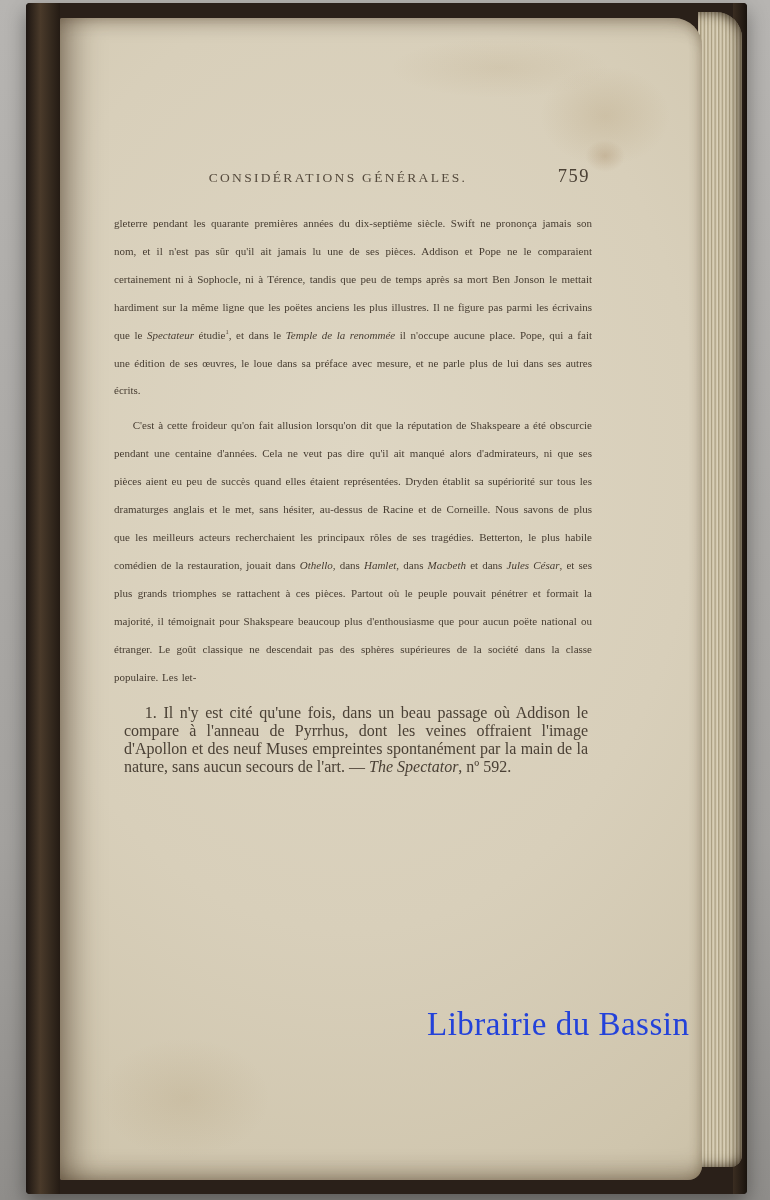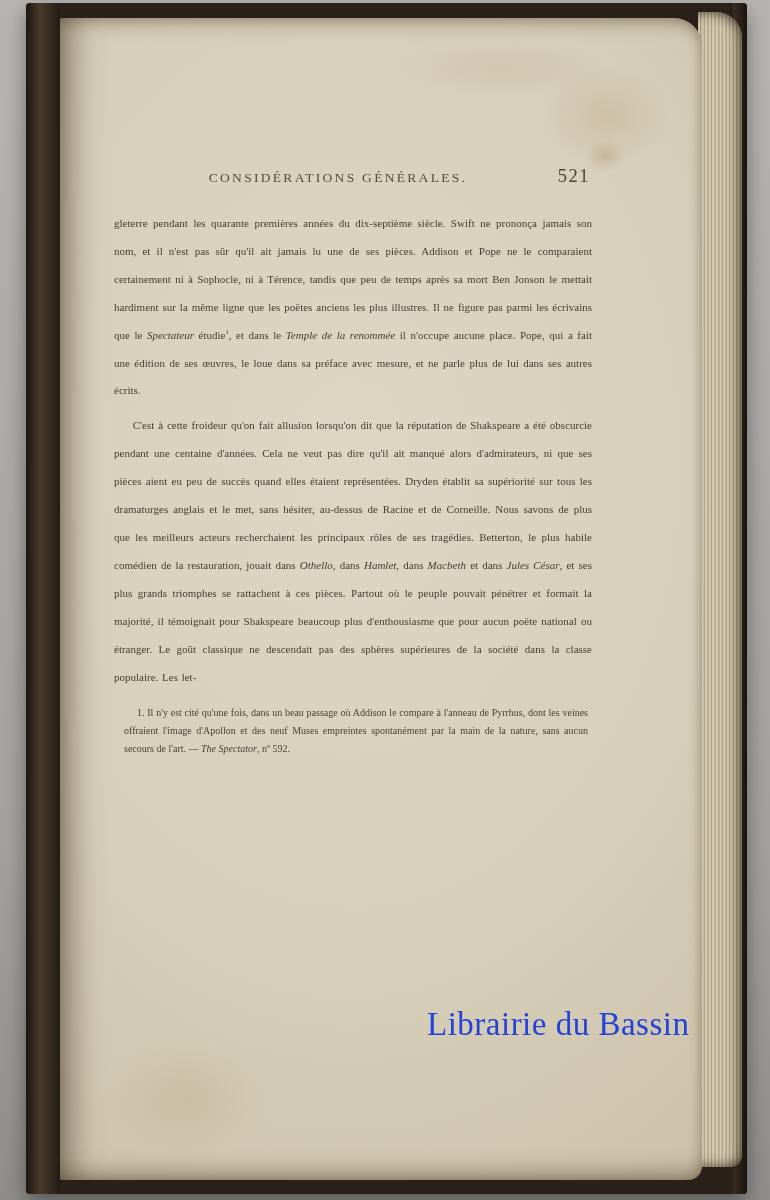--- a/index.html
+++ b/index.html
@@ -59,21 +59,21 @@
   }
   .page-number{
     position:absolute;right:2px;top:-4px;font-size:18.5px;letter-spacing:1.5px;color:#4c4236;
   }
   .para{
     margin:0;font-size:11px;line-height:27.9px;text-align:justify;
     word-spacing:1px;
   }
   .para.indented{margin-top:7px;text-indent:1.7em;}
   .footnote{
-    margin-top:13px;font-size:10px;line-height:17.7px;text-align:justify;
+    margin-top:13px;font-size:16px;line-height:17.7px;text-align:justify;
     text-indent:1.3em;padding:0 4px 0 10px;color:#4a4035;
   }
   .it{font-style:italic;}
   .sup{font-size:.58em;vertical-align:super;line-height:0;}
 
   .watermark{
     position:absolute;left:427px;top:1006px;
     font-family:Liberation Serif, serif;
     font-size:33px;font-weight:500;letter-spacing:.5px;color:#2342da;
     white-space:nowrap;
@@ -90,21 +90,21 @@
 
     <div class="page">
       <div class="stain s1"></div>
       <div class="stain s2"></div>
       <div class="stain s3"></div>
       <div class="stain s4"></div>
 
       <div class="content">
         <div class="running-header">
           <span class="header-title">CONSIDÉRATIONS GÉNÉRALES.</span>
-          <span class="page-number">521</span>
+          <span class="page-number">759</span>
         </div>
 
         <p class="para"><span>gleterre pendant les quarante premières années du dix-septième siècle. Swift ne prononça jamais son nom, et il n'est pas sûr qu'il ait jamais lu une de ses pièces. Addison et Pope ne le comparaient certainement ni à Sophocle, ni à Térence, tandis que peu de temps après sa mort Ben Jonson le mettait hardiment sur la même ligne que les poëtes anciens les plus illustres. Il ne figure pas parmi les écrivains que le </span><span class="it">Spectateur</span><span> étudie</span><span class="sup">1</span><span>, et dans le </span><span class="it">Temple de la renommée</span><span> il n'occupe aucune place. Pope, qui a fait une édition de ses œuvres, le loue dans sa préface avec mesure, et ne parle plus de lui dans ses autres écrits.</span></p>
 
         <p class="para indented"><span>C'est à cette froideur qu'on fait allusion lorsqu'on dit que la réputation de Shakspeare a été obscurcie pendant une centaine d'années. Cela ne veut pas dire qu'il ait manqué alors d'admirateurs, ni que ses pièces aient eu peu de succès quand elles étaient représentées. Dryden établit sa supériorité sur tous les dramaturges anglais et le met, sans hésiter, au-dessus de Racine et de Corneille. Nous savons de plus que les meilleurs acteurs recherchaient les principaux rôles de ses tragédies. Betterton, le plus habile comédien de la restauration, jouait dans </span><span class="it">Othello</span><span>, dans </span><span class="it">Hamlet</span><span>, dans </span><span class="it">Macbeth</span><span> et dans </span><span class="it">Jules César</span><span>, et ses plus grands triomphes se rattachent à ces pièces. Partout où le peuple pouvait pénétrer et formait la majorité, il témoignait pour Shakspeare beaucoup plus d'enthousiasme que pour aucun poëte national ou étranger. Le goût classique ne descendait pas des sphères supérieures de la société dans la classe populaire. Les let-</span></p>
 
         <div class="footnote"><span>1. Il n'y est cité qu'une fois, dans un beau passage où Addison le compare à l'anneau de Pyrrhus, dont les veines offraient l'image d'Apollon et des neuf Muses empreintes spontanément par la main de la nature, sans aucun secours de l'art. — </span><span class="it">The Spectator</span><span>, nº 592.</span></div>
       </div>
     </div>
   </div>

